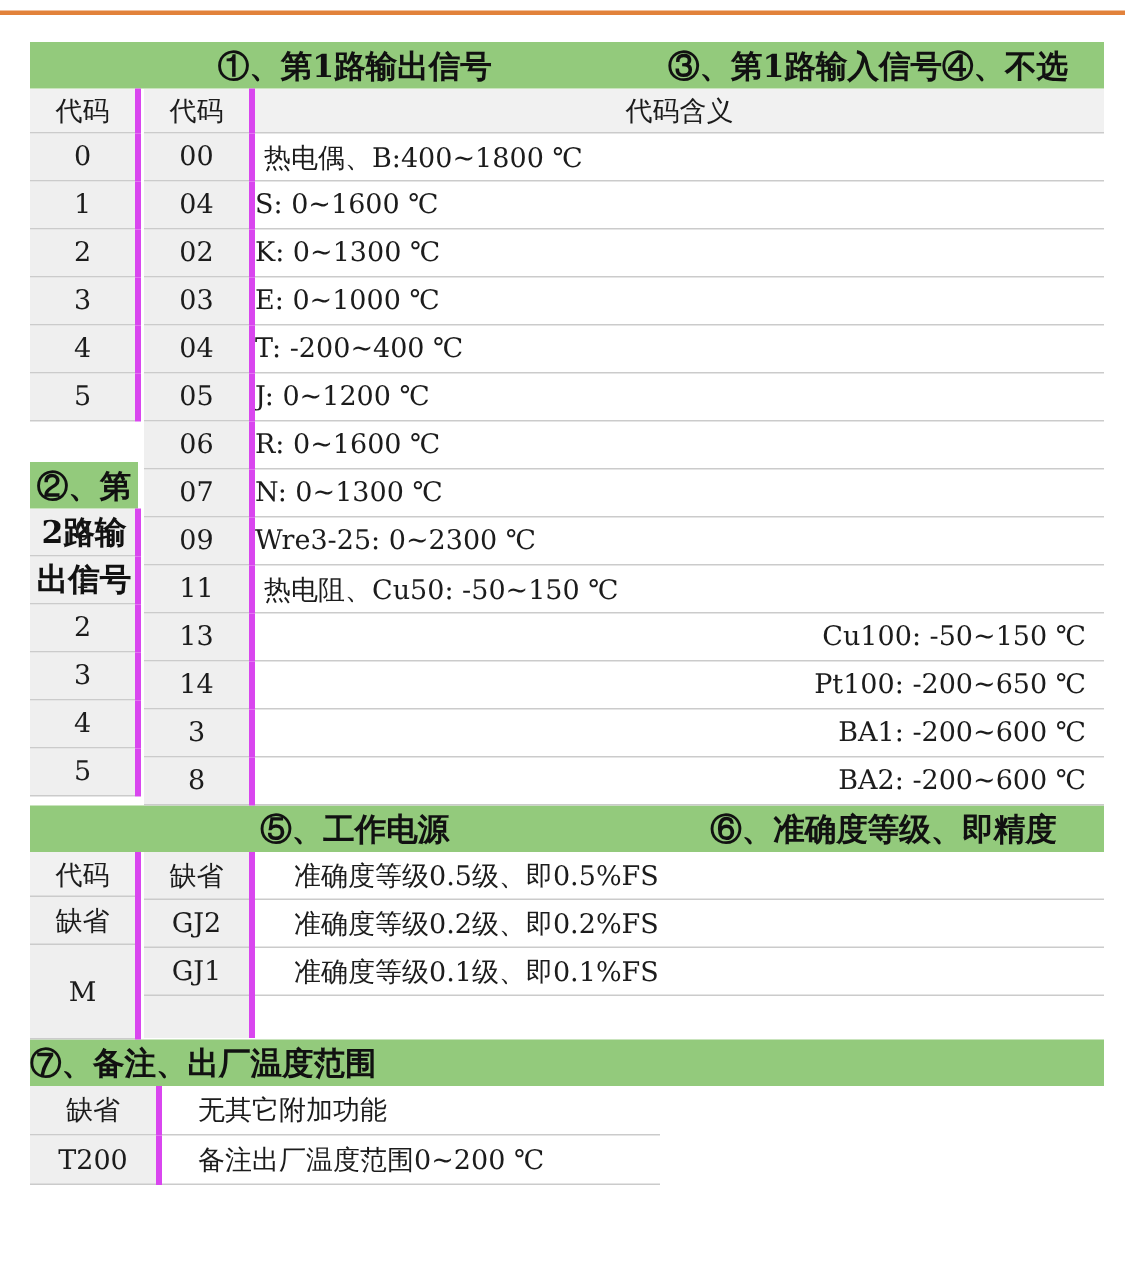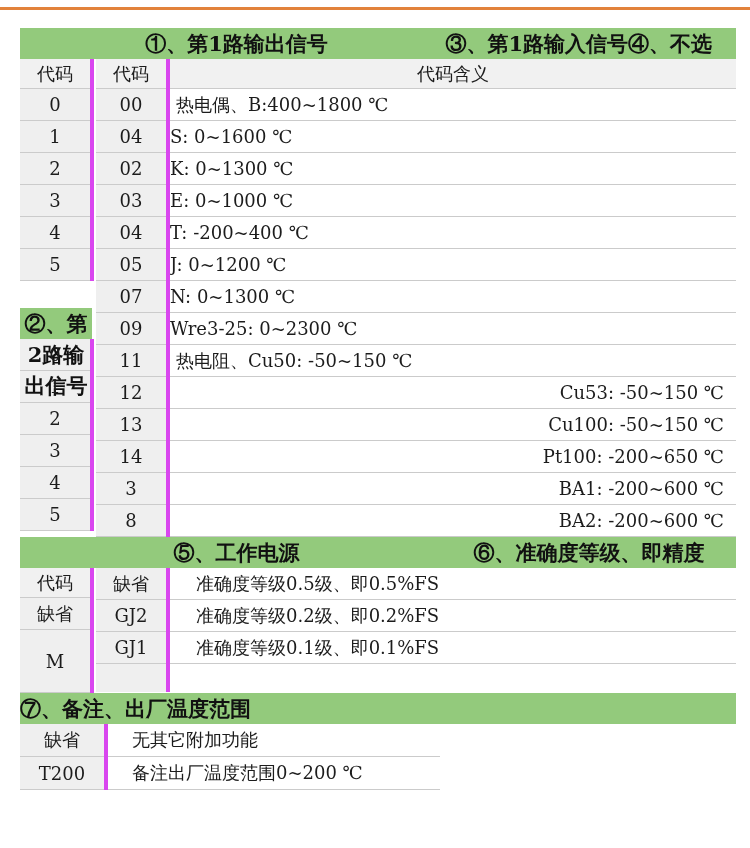--- a/index.html
+++ b/index.html
@@ -179,34 +179,34 @@
               </tr>
               <tr class="g-mid">
                 <td class="code">04</td>
                 <td class="mean">T: -200~400 ℃</td>
               </tr>
               <tr class="g-mid">
                 <td class="code">05</td>
                 <td class="mean">J: 0~1200 ℃</td>
               </tr>
               <tr class="g-mid">
+                <td class="code">06</td>
+                <td class="mean">R: 0~1600 ℃</td>
+              </tr>
+              <tr class="g-mid">
                 <td class="code">07</td>
                 <td class="mean">N: 0~1300 ℃</td>
               </tr>
               <tr class="g-mid">
                 <td class="code">09</td>
                 <td class="mean">Wre3-25: 0~2300 ℃</td>
               </tr>
               <tr class="g-full">
                 <td class="code">11</td>
                 <td class="mean">热电阻、Cu50: -50~150 ℃</td>
-              </tr>
-              <tr class="g-right">
-                <td class="code">12</td>
-                <td class="mean">Cu53: -50~150 ℃</td>
               </tr>
               <tr class="g-right">
                 <td class="code">13</td>
                 <td class="mean">Cu100: -50~150 ℃</td>
               </tr>
               <tr class="g-right">
                 <td class="code">14</td>
                 <td class="mean">Pt100: -200~650 ℃</td>
               </tr>
               <tr class="g-right">

